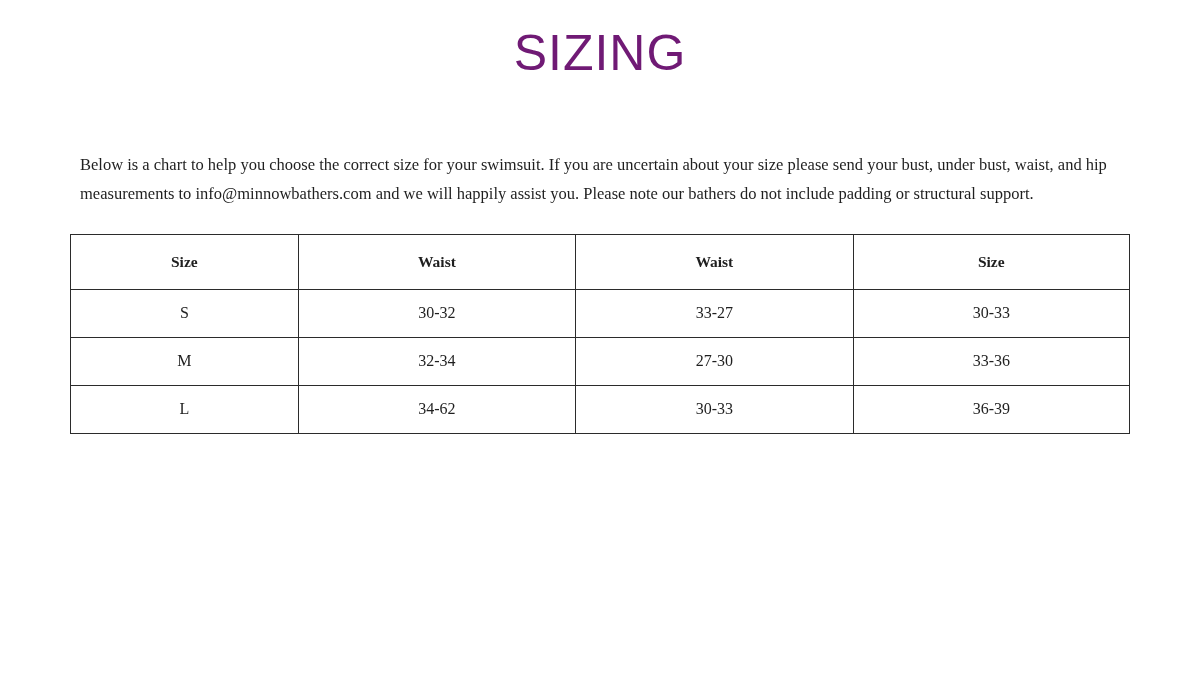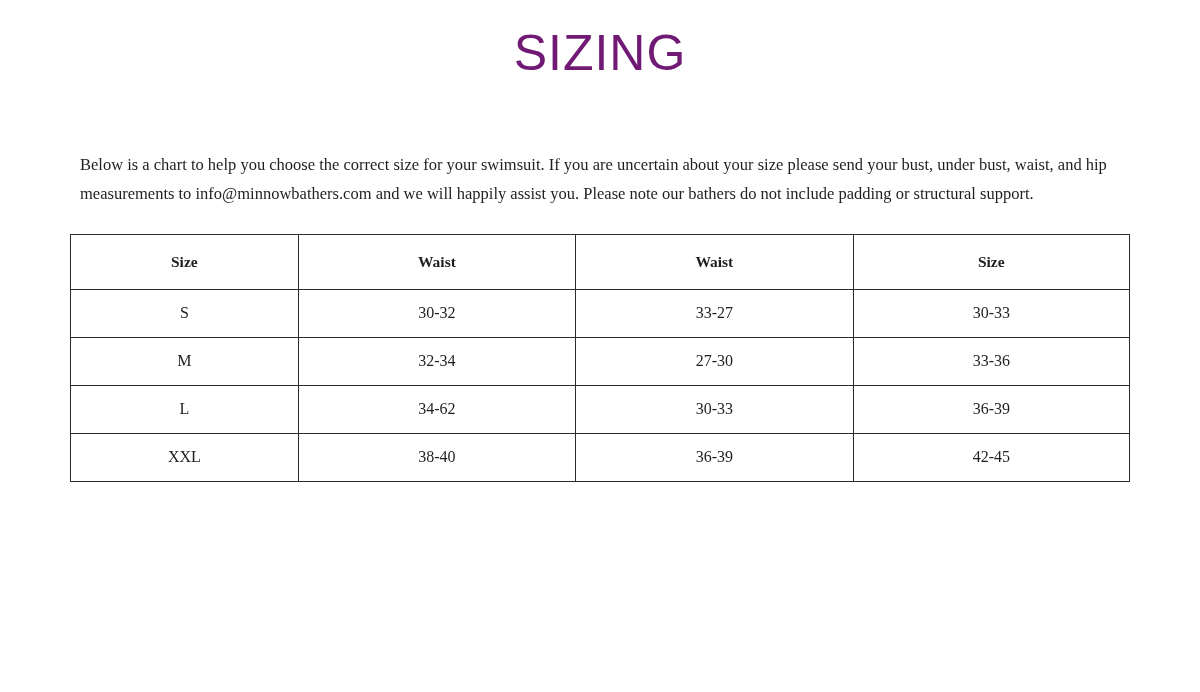--- a/index.html
+++ b/index.html
@@ -108,23 +108,17 @@
           <td>32-34</td>
           <td>27-30</td>
           <td>33-36</td>
         </tr>
         <tr>
           <td>L</td>
           <td>34-62</td>
           <td>30-33</td>
           <td>36-39</td>
         </tr>
-        <tr>
-          <td>XXL</td>
-          <td>38-40</td>
-          <td>36-39</td>
-          <td>42-45</td>
-        </tr>
       </tbody>
     </table>
   </div>
 
 </div>
 
 </body></html>

